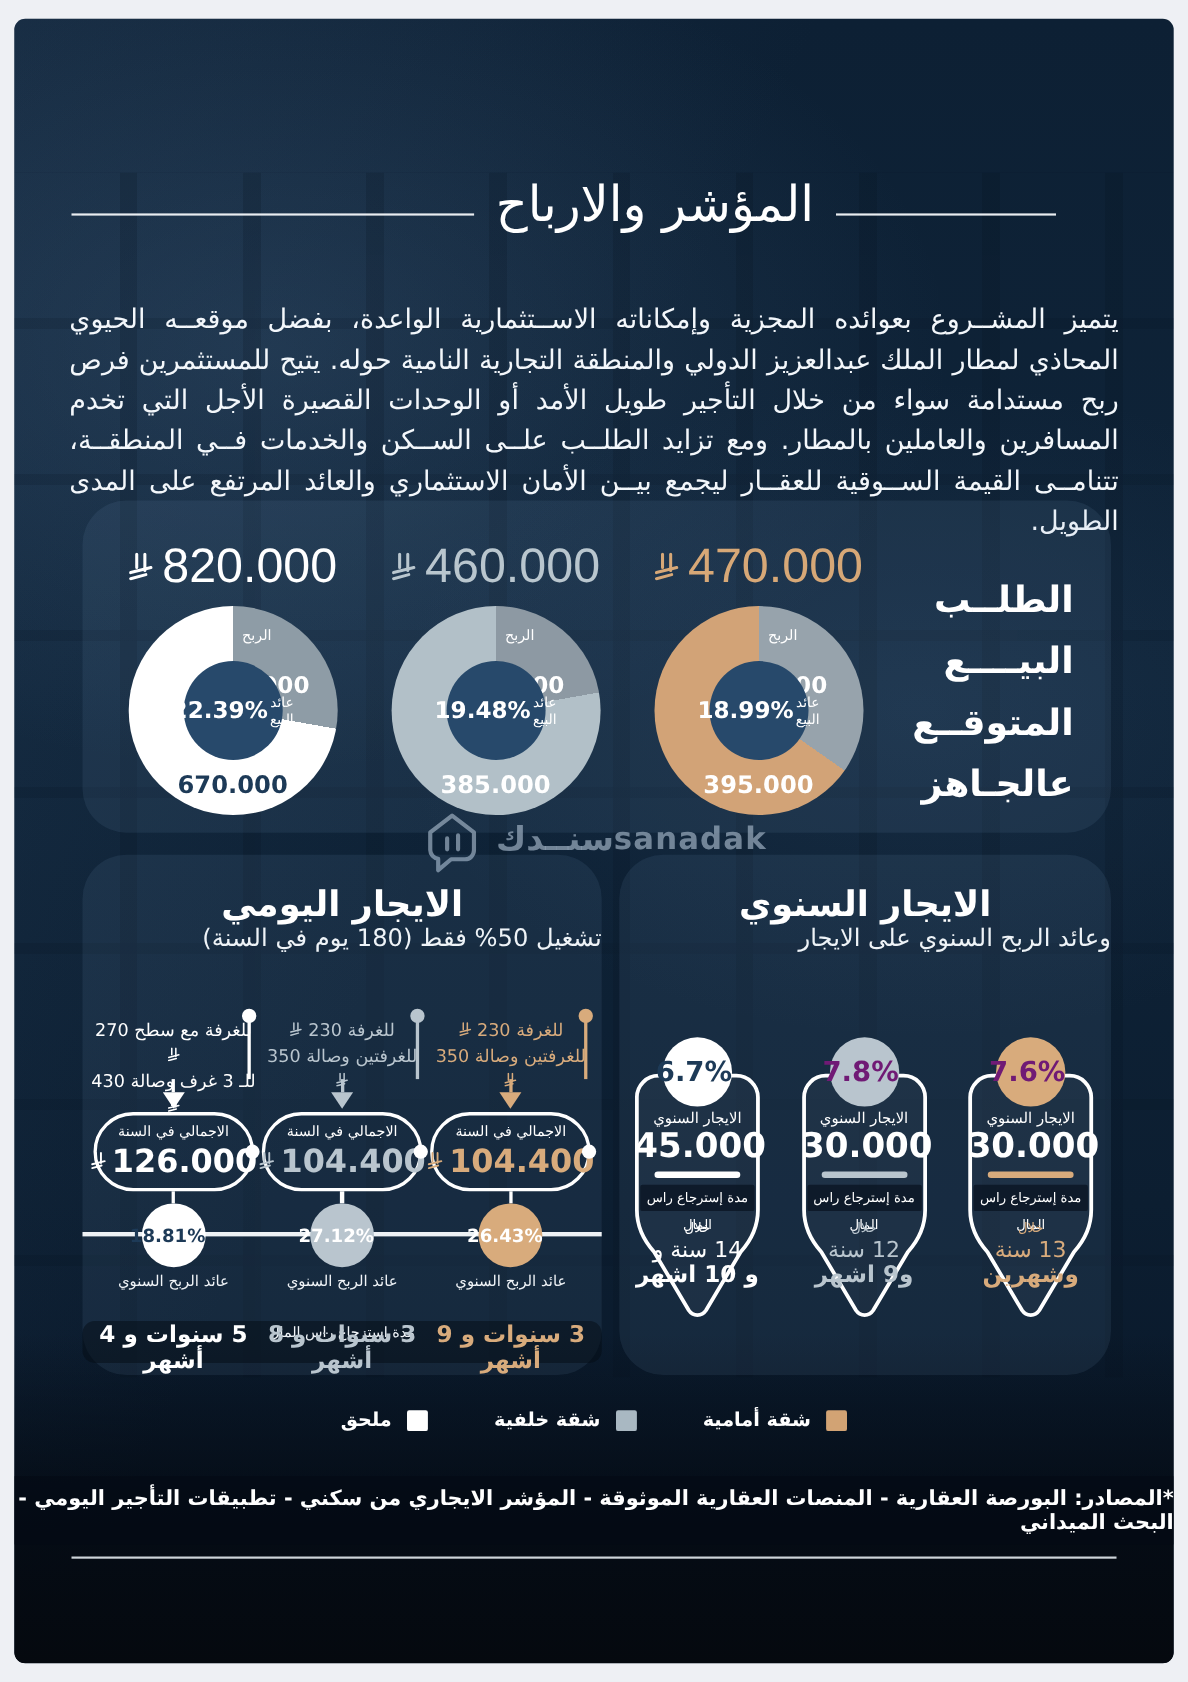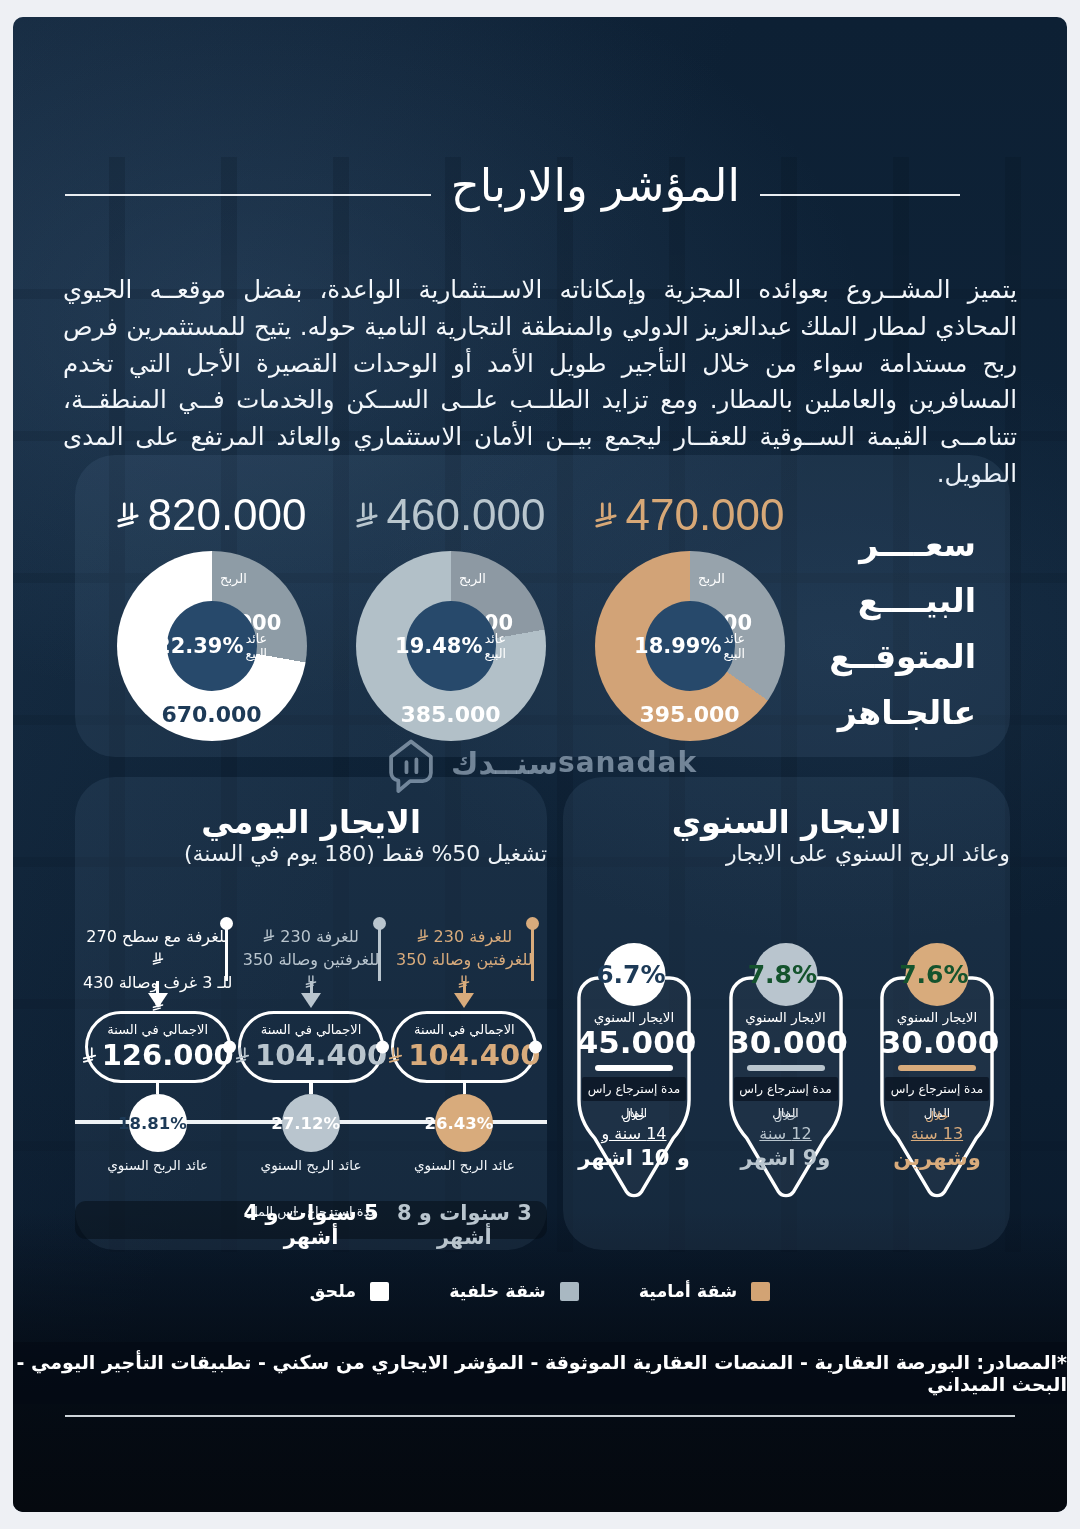--- a/index.html
+++ b/index.html
@@ -88,34 +88,34 @@
                   background:rgba(4,11,19,.5); text-align:center; font-size:13px; line-height:21px; color:#f2f6fa;margin-top:28px; }
   .durations { position:absolute; left:6px; right:6px; top:424px; display:flex; }
   .durations span { width:33.33%; text-align:center; font-size:21px; font-weight:700; }
 
   
   .annual-panel { left:550px; top:760px; width:447px; height:473px; }
   .cards { position:absolute; left:10px; right:12px; top:166px; display:flex; justify-content:space-between; }
   .card { position:relative; width:122px; height:262px; }
   .badge { position:absolute; top:0; left:50%; transform:translateX(-50%); width:63px; height:63px; border-radius:50%;
            background:currentColor; display:grid; place-items:center; z-index:2; }
-  .badge span { font-size:25px; font-weight:700; color:#14532d; } .c-white .badge span { color:#1d3a57; }
+  .badge span { font-size:25px; font-weight:700; color:#701a75; } .c-white .badge span { color:#1d3a57; }
   .shield { position:absolute; top:31px; left:50%; transform:translateX(-50%); width:118px; height:228px; }
   .card .txt { position:absolute; left:0; right:0; text-align:center; }
   .rlabel { top:66px; font-size:13.5px; color:#fff; }
   .rent { top:81px; display:flex; justify-content:center; align-items:center; gap:5px; font-size:31px;
           font-weight:700; color:#fff; }
   .rent .riyal { width:15px; height:16px; }
   .cdiv { position:absolute; top:122px; left:50%; transform:translateX(-50%); width:78px; height:6px;
           border-radius:3px; background:currentColor; }
   .c-white .cdiv { background:#fff; }
   .cband { position:absolute; top:134px; left:9px; right:9px; height:24px; background:rgba(6,15,27,.66);
            text-align:center; font-size:12px; line-height:24px; color:#fff; border-radius:2px; }
   .during { top:166px; font-size:12px; }
-  .dur1 { top:181px; font-size:16px;text-decoration:underline; }
+  .dur1 { top:181px; font-size:20px; }
   .dur2 { top:203px; font-size:21px; font-weight:700; }
   .c-white .during, .c-white .dur1, .c-white .dur2 { color:#fff; }
 
   
   .legend { position:absolute; left:0; right:0; top:1264px; display:flex; justify-content:center; gap:60px; }
   .leg-item { display:flex; align-items:center; gap:14px; font-size:17.5px; font-weight:700; }
   .leg-sq { width:19px; height:19px; border-radius:2px; }
   .src-band { position:absolute; left:0; right:0; top:1325px; height:62px; background:rgba(4,11,20,.68);
               display:grid; place-items:center; font-size:19px; font-weight:700; color:#fff; }
   .foot-line { position:absolute; left:52px; right:52px; top:1398px; height:2px; background:rgba(235,240,245,.88); }
@@ -135,21 +135,21 @@
     <div class="title-row">
       <div class="tline short"></div>
       <h1 class="main-title">المؤشر والارباح</h1>
       <div class="tline long"></div>
     </div>
 
     <p class="intro">يتميز المشــروع بعوائده المجزية وإمكاناته الاســتثمارية الواعدة، بفضل موقعــه الحيوي المحاذي لمطار الملك عبدالعزيز الدولي والمنطقة التجارية النامية حوله. يتيح للمستثمرين فرص ربح مستدامة سواء من خلال التأجير طويل الأمد أو الوحدات القصيرة الأجل التي تخدم المسافرين والعاملين بالمطار. ومع تزايد الطلــب علــى الســكن والخدمات فــي المنطقــة، تتنامــى القيمة الســوقية للعقــار ليجمع بيــن الأمان الاستثماري والعائد المرتفع على المدى الطويل.</p>
 
     <section class="panel charts-panel">
       <div class="side-title">
-        <div>سعــــر</div>
+        <div>الطلــب</div>
         <div>البيــــع</div>
         <div>المتوقــع</div>
         <div>عالجـاهز</div>
       </div>
 
       <div class="donut-block db-tan">
         <div class="price">
           <span>470.000</span>
           <span class="riyal">
               <svg viewBox="0 0 26 28" fill="none" stroke="currentColor" stroke-width="3" stroke-linecap="round">
@@ -343,20 +343,21 @@
           <div class="vconn"></div>
           <div class="pcirc">
               <span>18.81%</span>
             </div>
           <div class="plabel">عائد الربح السنوي</div>
         </div>
       </div>
 
       <div class="payback-band">مدة استرجاع راس المال</div>
       <div class="durations">
+        <span class="c-tan">3 سنوات و 9 أشهر</span>
         <span class="c-gray">3 سنوات و 8 أشهر</span>
         <span class="c-white">5 سنوات و 4 أشهر</span>
       </div>
     </section>
 
     <section class="panel annual-panel">
       <h2 class="sec-title">الايجار السنوي</h2>
       <div class="sec-sub">وعائد الربح السنوي على الايجار</div>
 
       <div class="cards">

